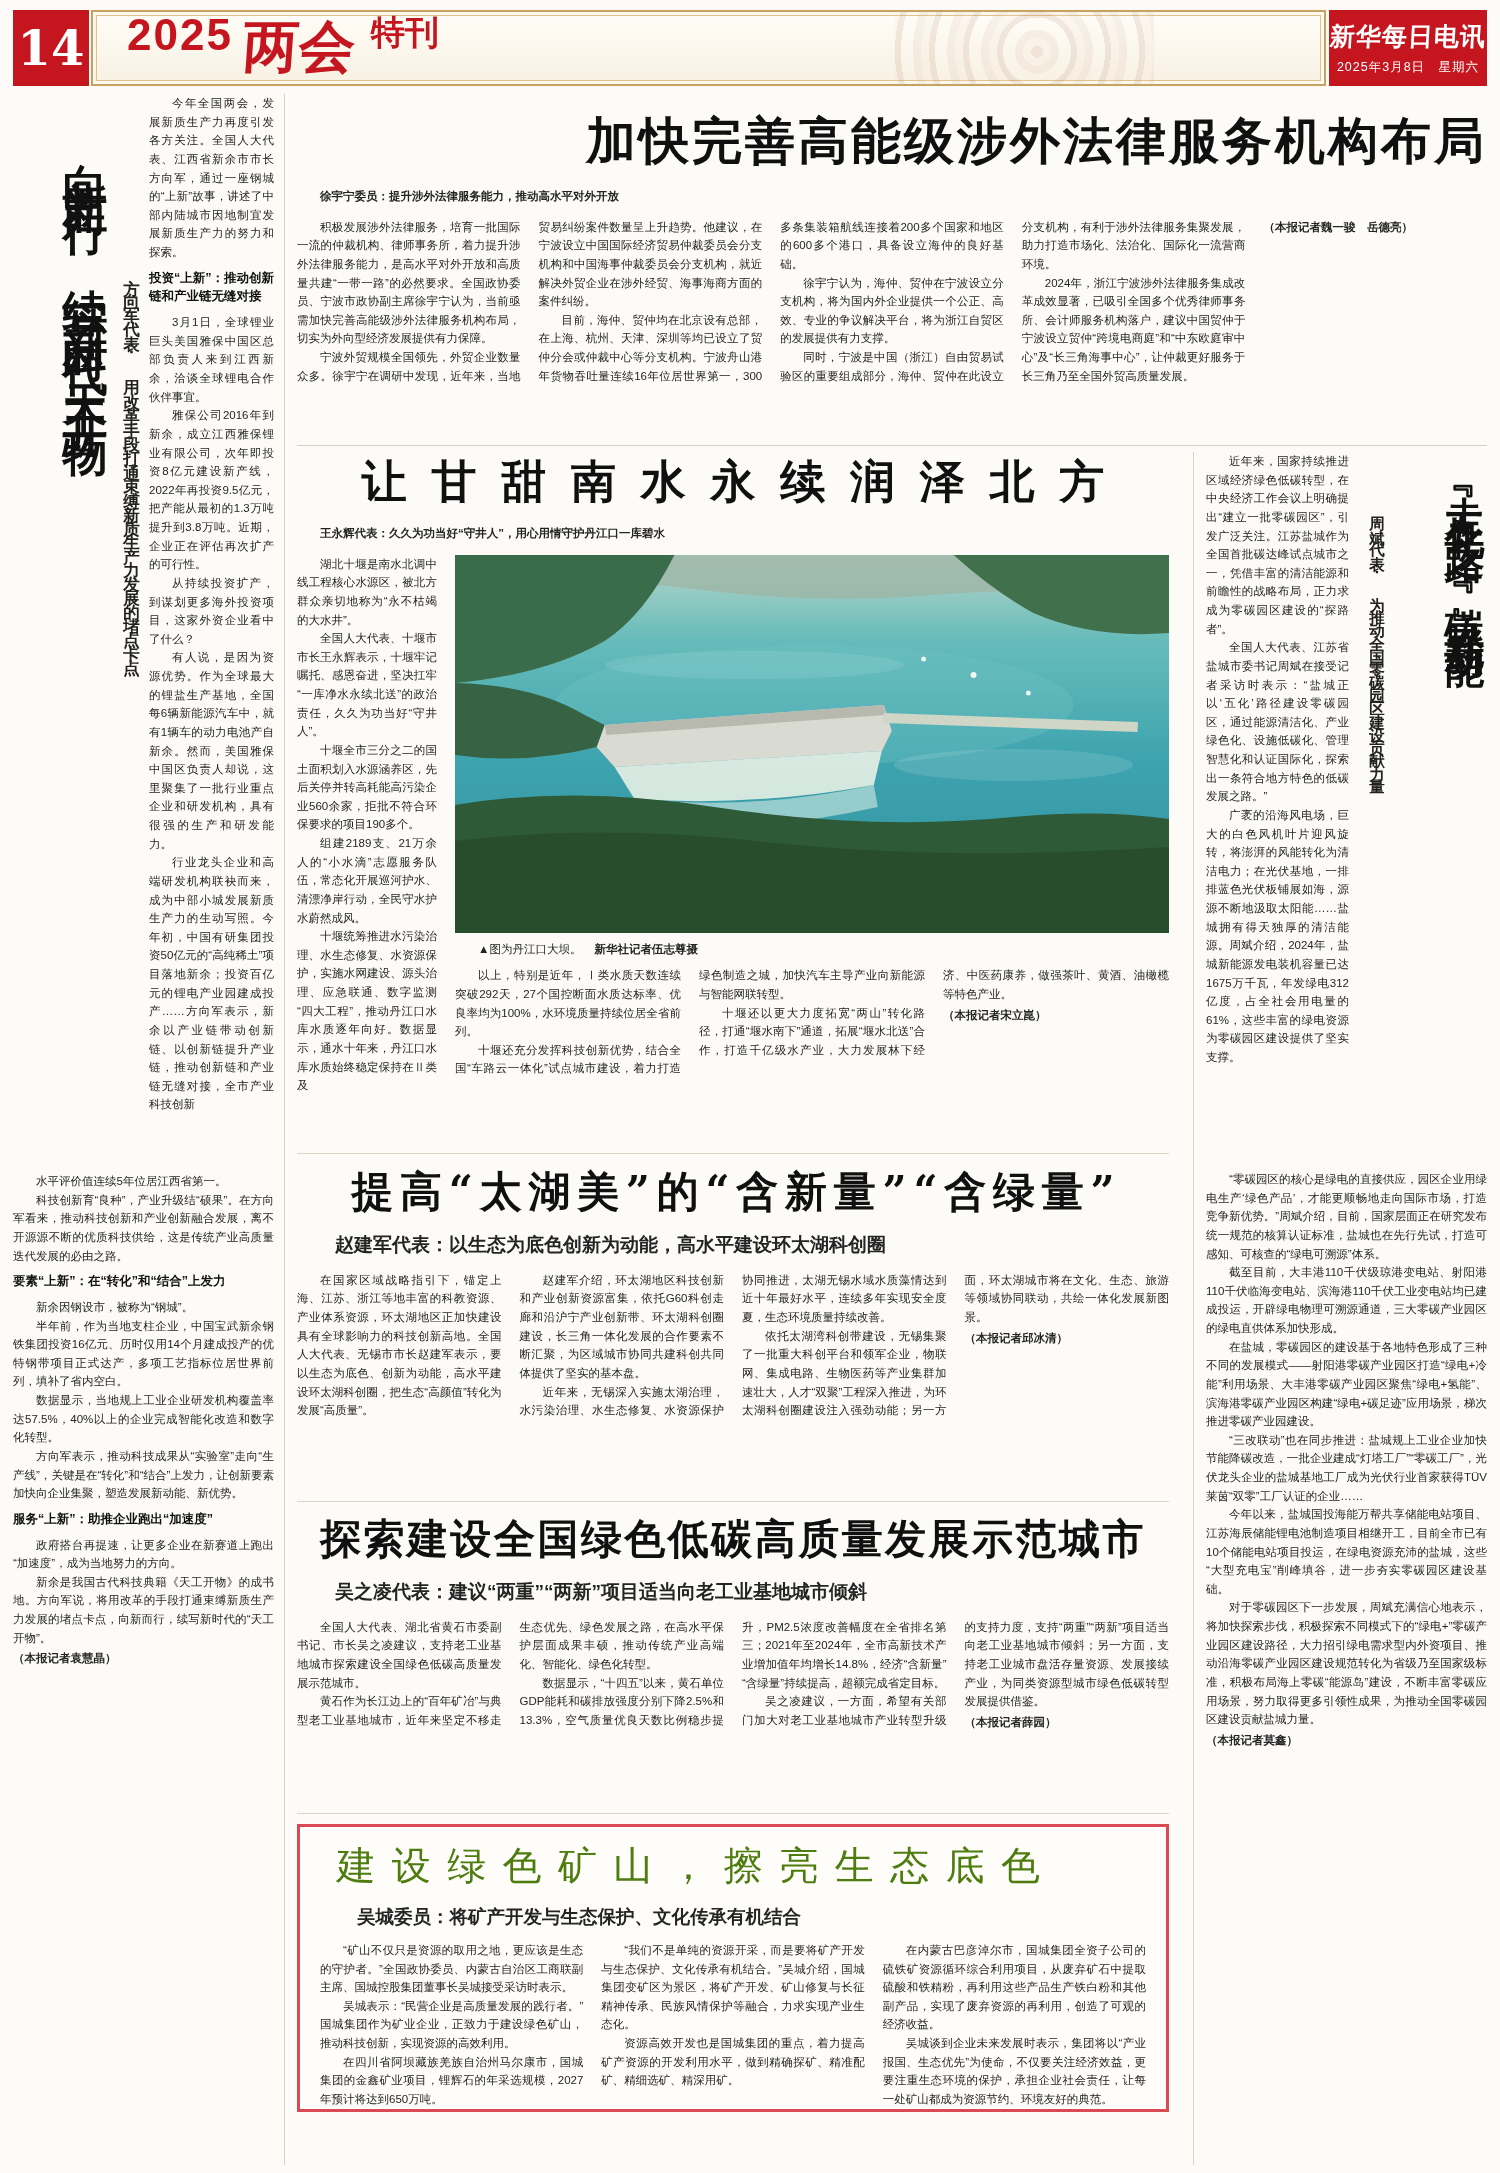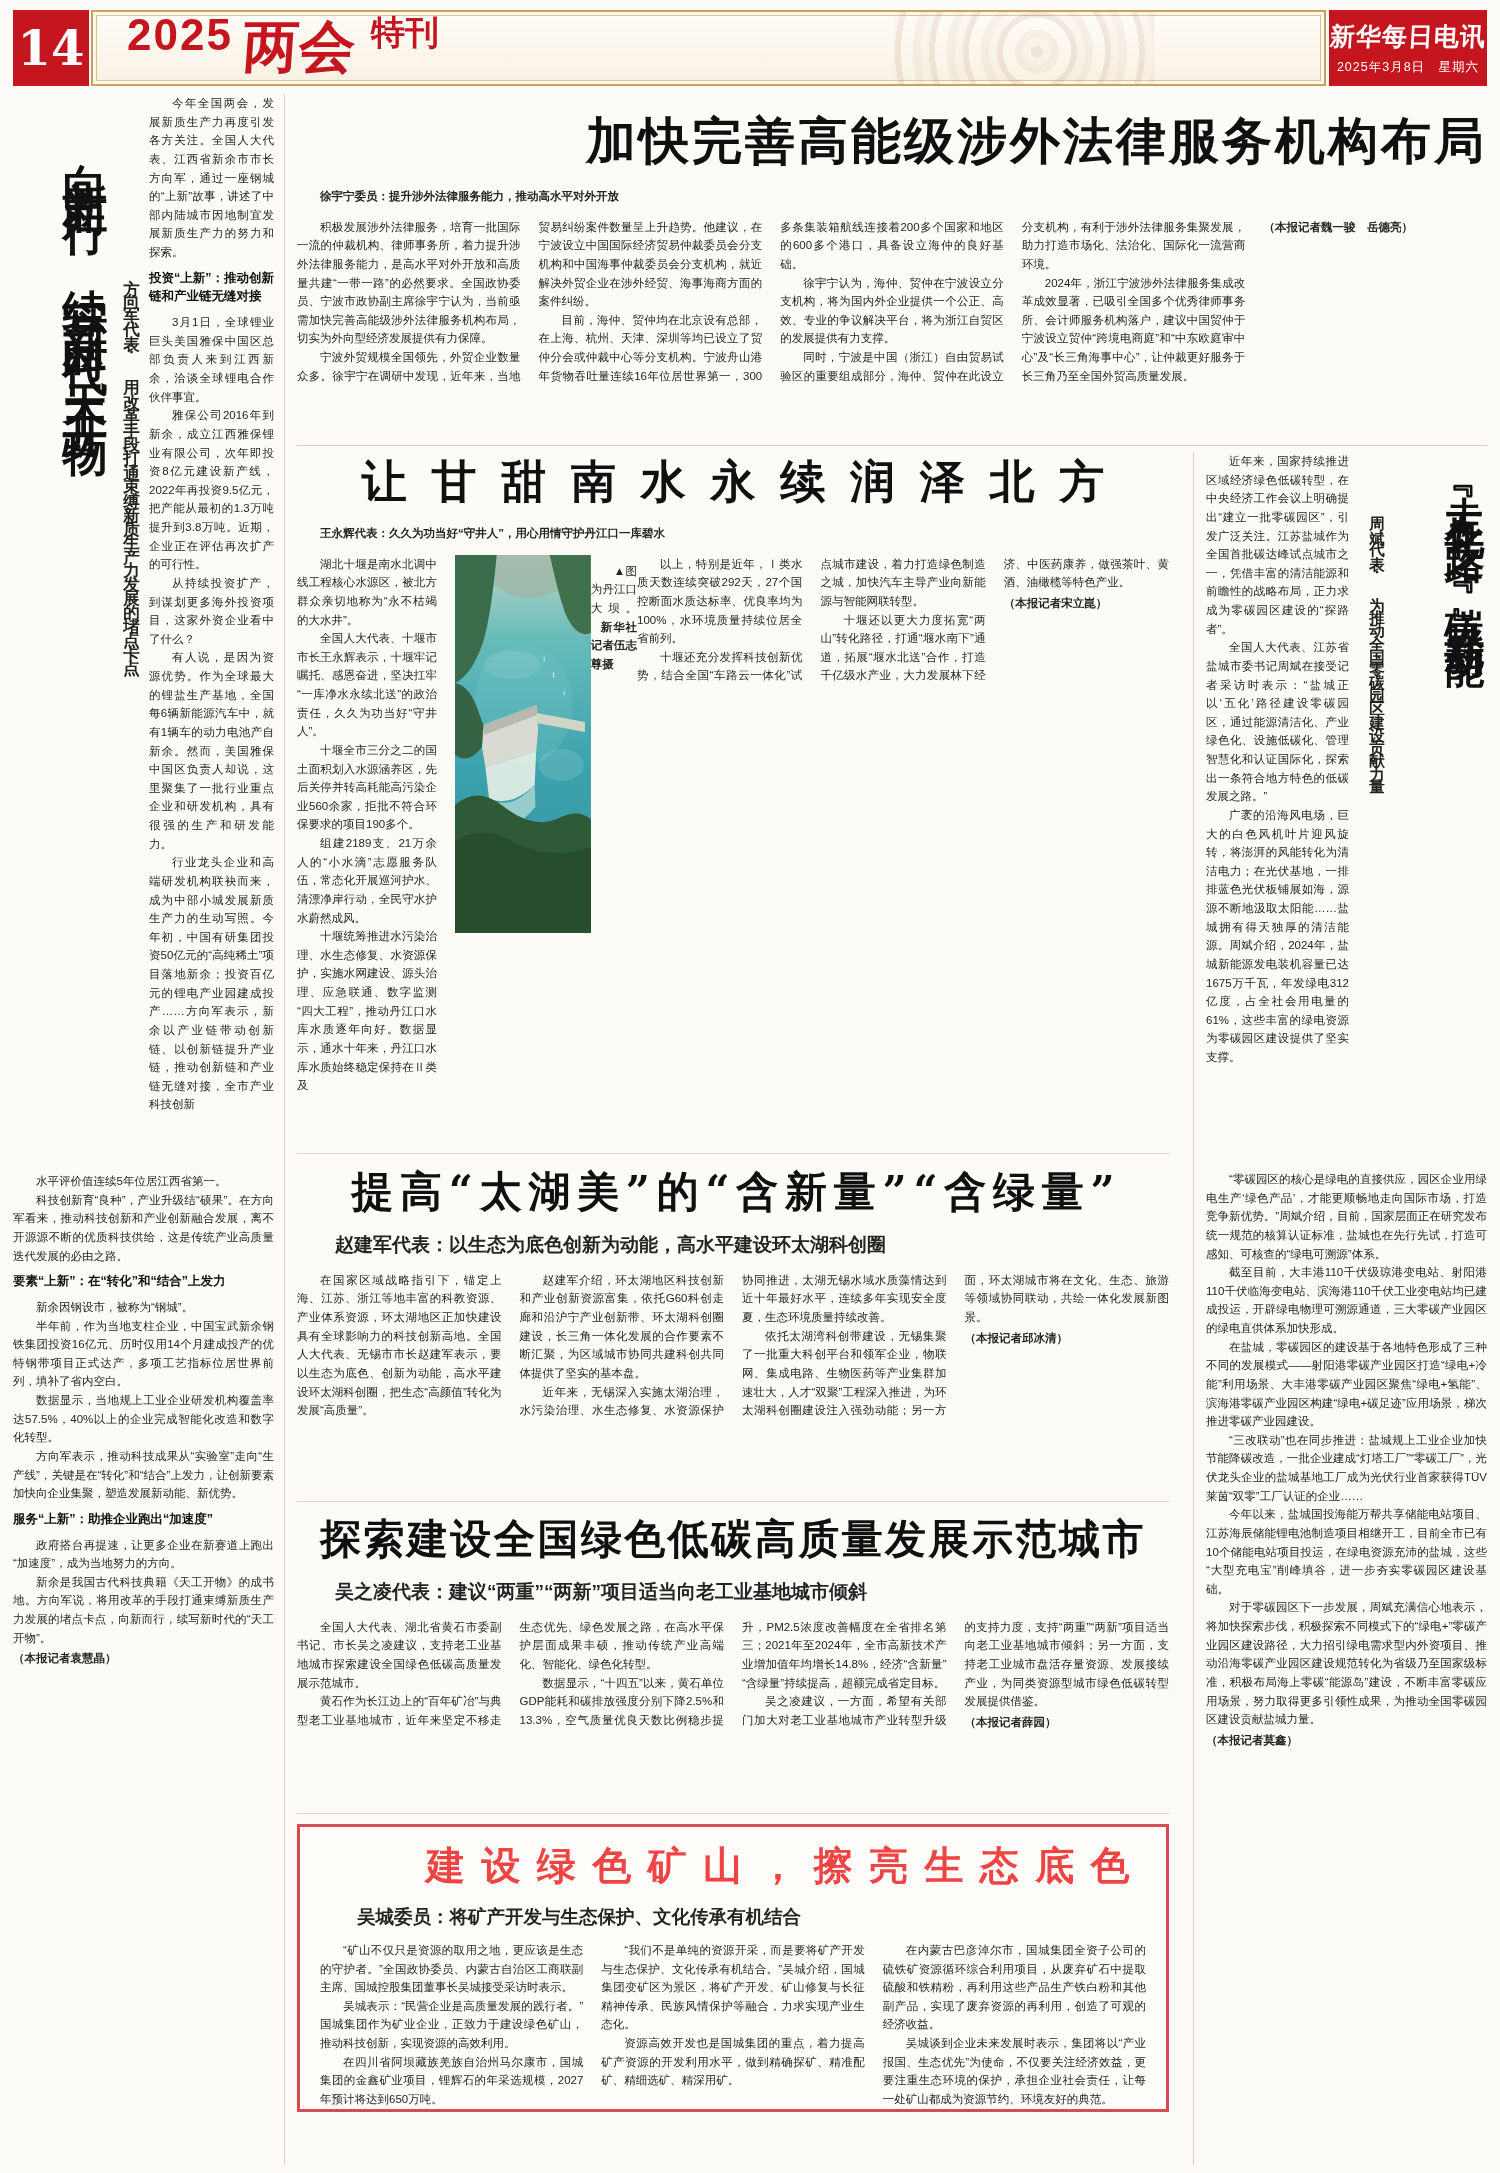--- a/index.html
+++ b/index.html
@@ -49,41 +49,41 @@
 
 .mid-wrap{flex:1;display:flex;min-height:0;margin-top:6px}
 .mid-left{width:872px;flex:0 0 auto}
 .right-rail{flex:1;min-width:0;border-left:1px solid #d9d2c2;margin-left:24px;padding-left:12px;overflow:hidden}
 
 
 .art-water{height:702px;overflow:hidden;border-bottom:1px solid #ddd6c7;padding-bottom:8px}
 .art-water h2{font-family:"DejaVu Serif",serif;font-size:45px;font-weight:700;text-align:center;letter-spacing:.55em;text-indent:.55em;color:#101010}
 .water-grid{display:flex;margin-top:4px}
 .w-left{width:140px;flex:0 0 auto;overflow:hidden;height:568px}
-.w-right{flex:1;min-width:0;margin-left:18px;display:flex;}
+.w-right{flex:1;min-width:0;margin-left:18px;display:flex;flex-direction:column}
 .photo{width:100%;height:378px;background:#7fb9b2;position:relative;overflow:hidden}
 .photo svg{display:block;width:100%;height:100%}
 .caption{font-size:13px;text-align:center;margin:7px 0 8px;color:#111}
 .caption .credit{font-weight:700;margin-left:10px}
 .w-bottom{height:160px}
 
 
 .art-std{overflow:hidden;border-bottom:1px solid #ddd6c7;padding:10px 0 8px}
 .art-std h2{font-family:"DejaVu Serif",serif;font-weight:900;text-align:center;color:#101010}
 .art-taihu{height:348px}
 .art-taihu h2{font-size:42px;letter-spacing:.16em;text-indent:.16em}
 .art-taihu .cols-4{height:216px}
 .art-green{height:312px}
 .art-green h2{font-size:41px;letter-spacing:.06em}
 .art-green .cols-4{height:184px}
 .art-std .sub{font-size:19px;margin:10px 0}
 
 
 .mine-box{margin-top:10px;border:3px solid #d94a55;padding:12px 20px 10px;height:288px;overflow:hidden;background:#fffdfa}
-.mine-box h2{font-family:"DejaVu Serif",serif;font-size:39px;font-weight:700;text-align:right;letter-spacing:.42em;text-indent:.42em;color:#ef4444}
+.mine-box h2{font-family:"DejaVu Serif",serif;font-size:39px;font-weight:400;text-align:left;letter-spacing:.42em;text-indent:.42em;color:#4d7c0f}
 .mine-box .sub{font-size:18.5px;margin:9px 0}
 .mine-box .cols-3{height:168px}
 
 
 .rr-top{display:flex;height:706px;overflow:hidden}
 .rr-col{flex:1;min-width:0;overflow:hidden}
 .rr-vsub{writing-mode:vertical-rl;text-orientation:upright;font-size:15.5px;font-weight:700;letter-spacing:13px;width:32px;flex:0 0 auto;padding-top:52px;margin-left:6px;color:#222}
 .rr-vhead{writing-mode:vertical-rl;text-orientation:upright;font-family:"DejaVu Serif",serif;font-size:40px;font-weight:900;letter-spacing:8px;line-height:1.1;width:100px;flex:0 0 auto;padding-top:12px;color:#111}
 .rr-bottom{margin-top:12px;height:952px;overflow:hidden}
 </style>

